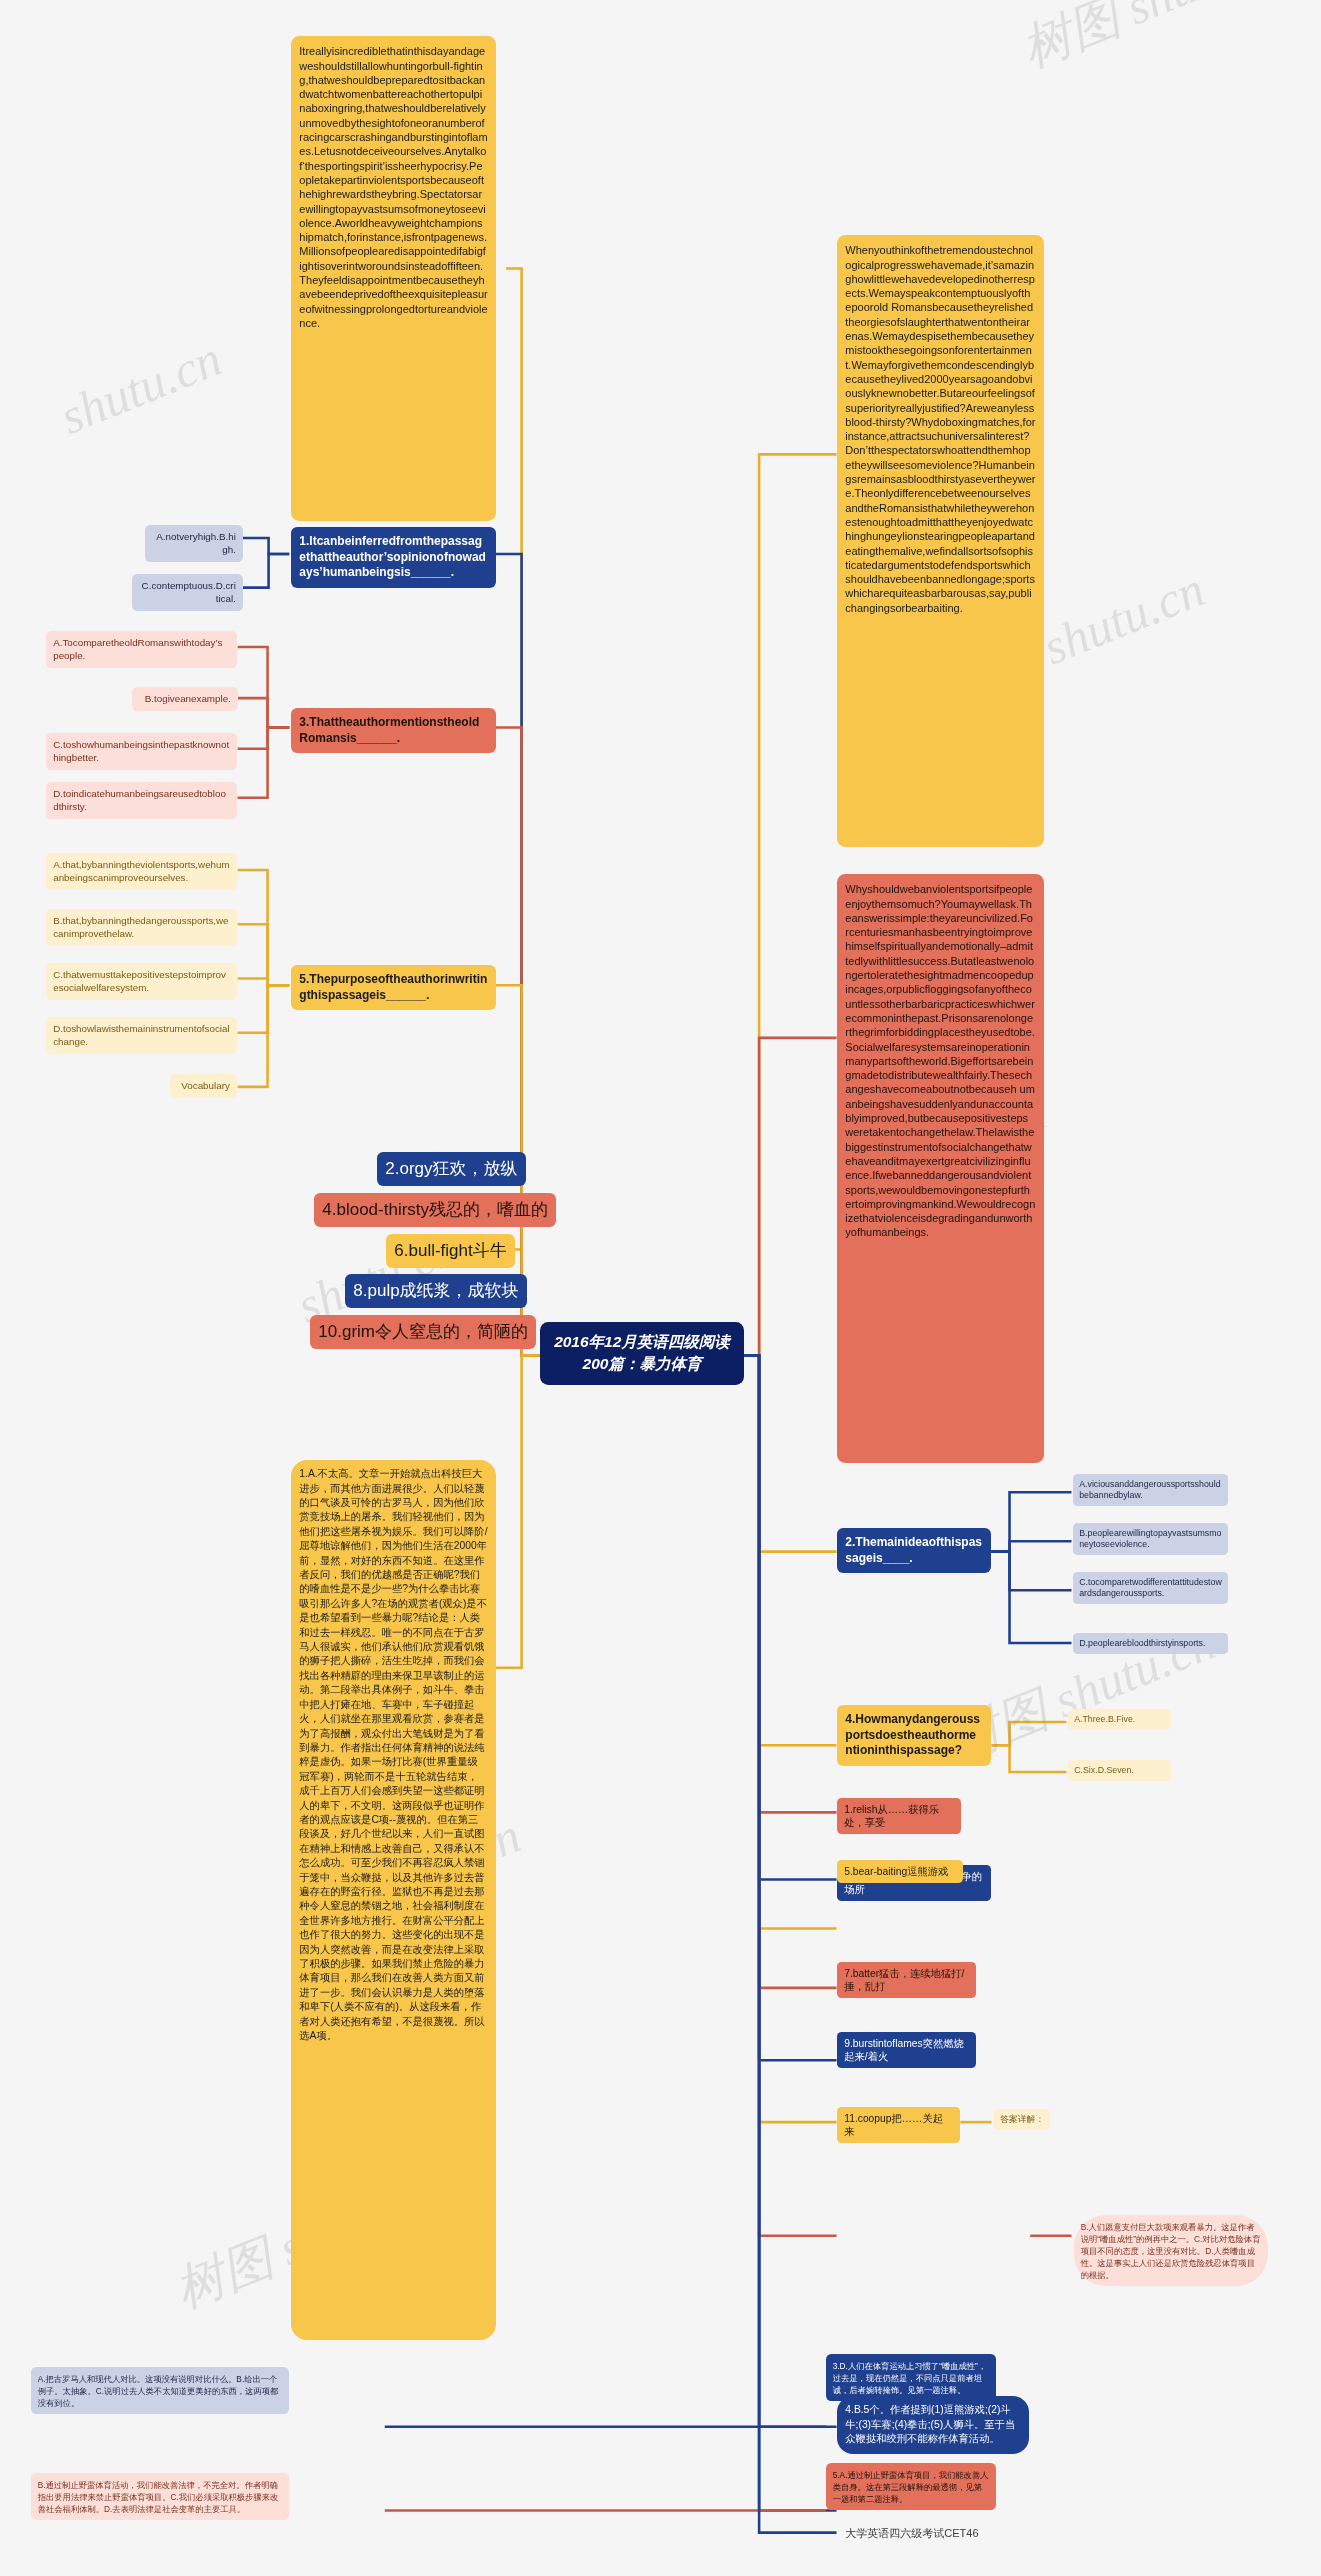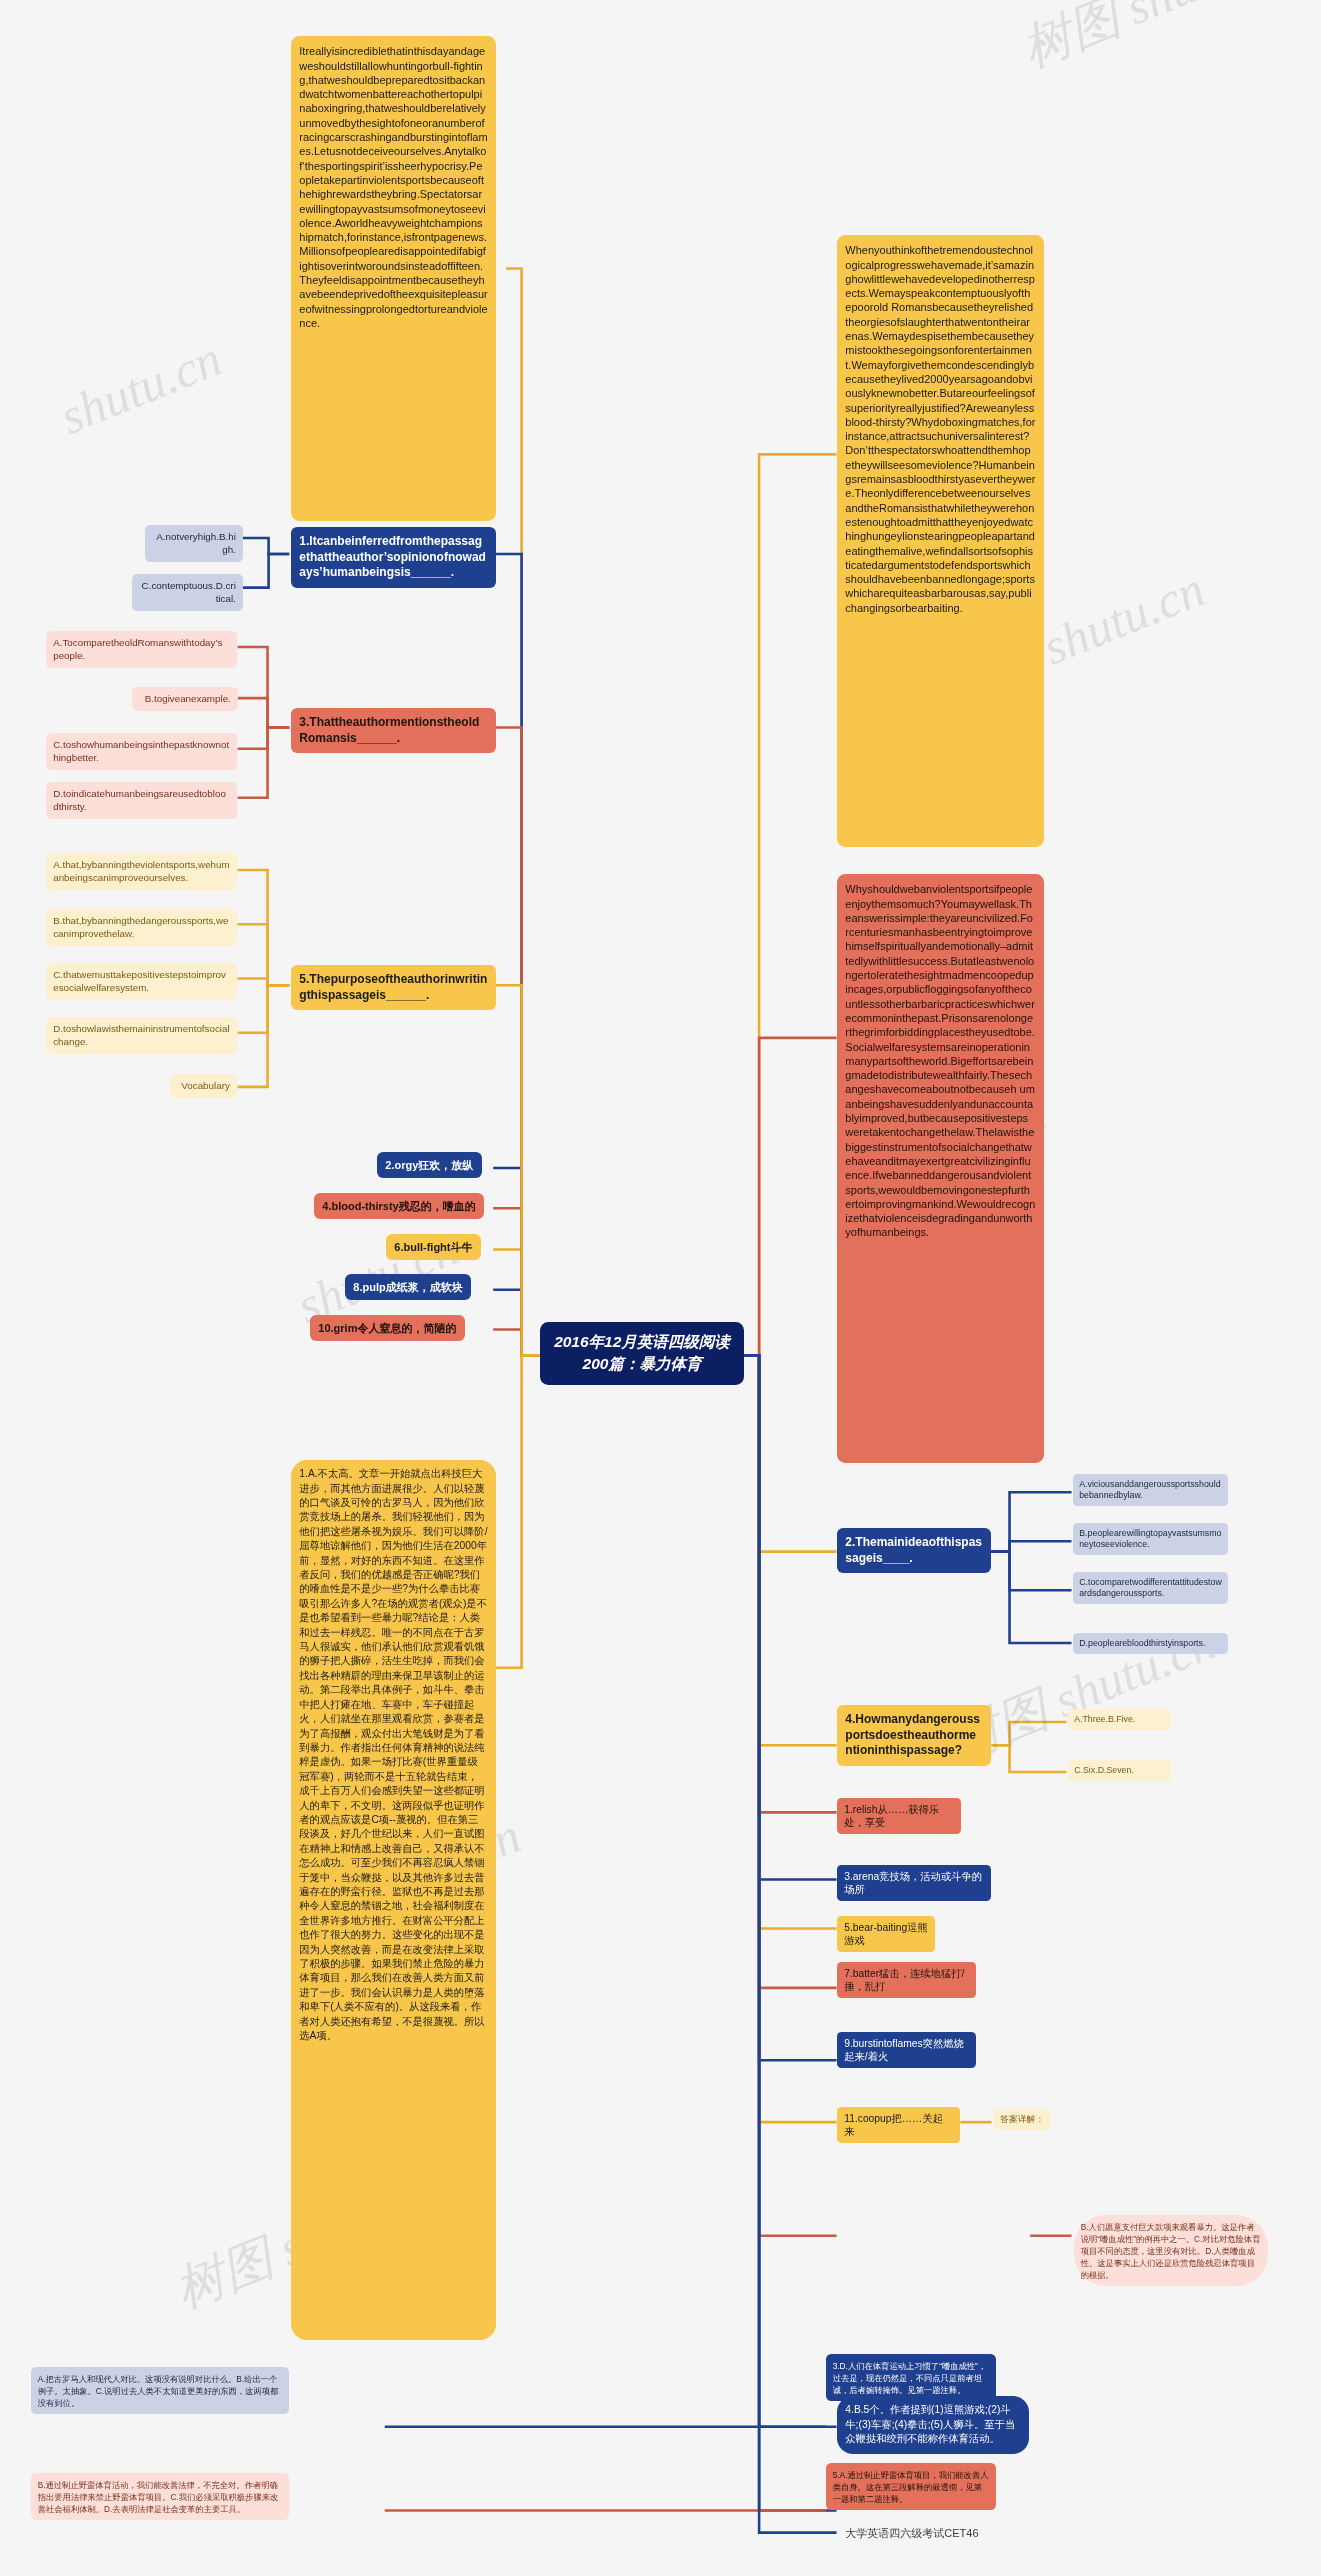--- a/index.html
+++ b/index.html
@@ -29,21 +29,21 @@
   .t-red         { background:#e2705a; color:#22120e; }
   .t-red-soft    { background:#fbdfd8; color:#7a2f1e; }
   .t-blue        { background:#1f3f8f; color:#ffffff; }
   .t-blue-soft   { background:#ccd2e6; color:#1b2340; }
   .t-navy        { background:#0d1f63; color:#ffffff; }
 
   .big-para { font-size:11px; line-height:1.30; border-radius:8.3px; padding:8.3px 8.3px; }
   .q-node   { font-size:12px; font-weight:700; border-radius:6.2px; padding:6.7px 8.3px; }
   .opt-node { font-size:9.8px; border-radius:5.2px; padding:5.7px 7.2px; }
   .opt-small{ font-size:8.8px; border-radius:4.6px; padding:4.6px 6.2px; }
-  .vocab    { font-size:11px; font-weight:700; border-radius:6.2px; padding:5.7px 8.3px; }
+  .vocab    { font-size:17px; font-weight:400; border-radius:6.2px; padding:5.7px 8.3px; }
   .title-node {
     font-size:15.5px; font-weight:700; text-align:center;
     border-radius:8.3px; padding:9.3px 11.4px; line-height:1.42;
   }
   .exp-node { font-size:10.3px; line-height:1.4; border-radius:16px; padding:7.2px 8.3px; }
   .exp-small{ font-size:8.3px; line-height:1.45; border-radius:5.2px; padding:5.7px 6.7px; }
   .footer-node { font-size:11px; border-radius:5.2px; padding:5.2px 8.3px; }
   .chip { font-size:10.3px; border-radius:4.6px; padding:4.6px 7.2px; }
 
   
@@ -175,21 +175,21 @@
   <div class="node opt-small t-blue-soft" style="left:1073px; top:1523px; width:155px;">B.peoplearewillingtopayvastsumsmoneytoseeviolence.</div>
   <div class="node opt-small t-blue-soft" style="left:1073px; top:1572px; width:155px;">C.tocomparetwodifferentattitudestowardsdangeroussports.</div>
   <div class="node opt-small t-blue-soft" style="left:1073px; top:1633px; width:155px;">D.peoplearebloodthirstyinsports.</div>
 
   <div class="node q-node t-yellow" style="left:837px; top:1705px; width:154px;">4.Howmanydangeroussportsdoestheauthormentioninthispassage?</div>
   <div class="node opt-small t-yellow-soft" style="left:1068px; top:1709px; width:103px;">A.Three.B.Five.</div>
   <div class="node opt-small t-yellow-soft" style="left:1068px; top:1760px; width:103px;">C.Six.D.Seven.</div>
 
   <div class="node chip t-red" style="left:837px; top:1798px; width:124px;">1.relish从……获得乐处，享受</div>
   <div class="node chip t-blue" style="left:837px; top:1865px; width:154px;">3.arena竞技场，活动或斗争的场所</div>
-  <div class="node chip t-yellow" style="left:837px; top:1916px; width:98px;">5.bear-baiting逗熊游戏</div>
+  <div class="node chip t-yellow" style="left:837px; top:1860px; width:126px;">5.bear-baiting逗熊游戏</div>
   <div class="node chip t-red" style="left:837px; top:1962px; width:139px;">7.batter猛击，连续地猛打/捶，乱打</div>
   <div class="node chip t-blue" style="left:837px; top:2032px; width:139px;">9.burstintoflames突然燃烧起来/着火</div>
   <div class="node chip t-yellow" style="left:837px; top:2107px; width:123px;">11.coopup把……关起来</div>
   <div class="node opt-small t-yellow-soft" style="left:994px; top:2109px;">答案详解：</div>
 
 
   <div class="node exp-small t-red-soft" style="left:1074px; top:2215px; width:194px;border-radius:32px;">B.人们愿意支付巨大款项来观看暴力。这是作者说明“嗜血成性”的例再中之一。C.对比对危险体育项目不同的态度，这里没有对比。D.人类嗜血成性。这是事实上人们还是欣赏危险残忍体育项目的根据。</div>
 
   <div class="node exp-node t-blue" style="left:837px; top:2396px; width:192px;">4.B.5个。作者提到(1)逗熊游戏;(2)斗牛;(3)车赛;(4)拳击;(5)人狮斗。至于当众鞭挞和绞刑不能称作体育活动。</div>
 

